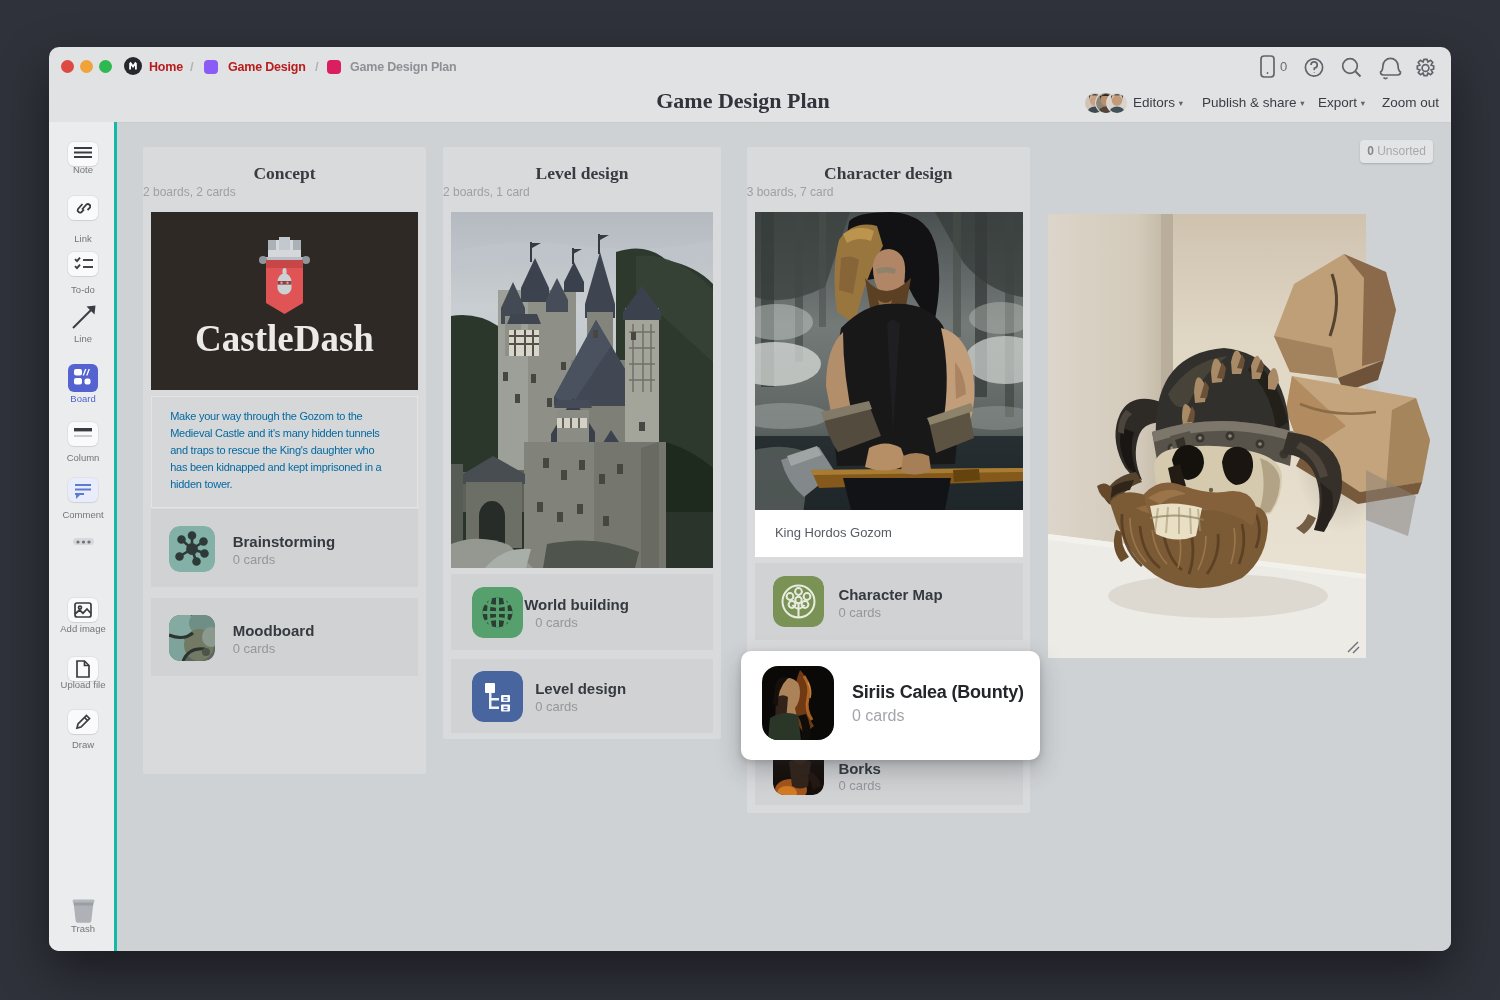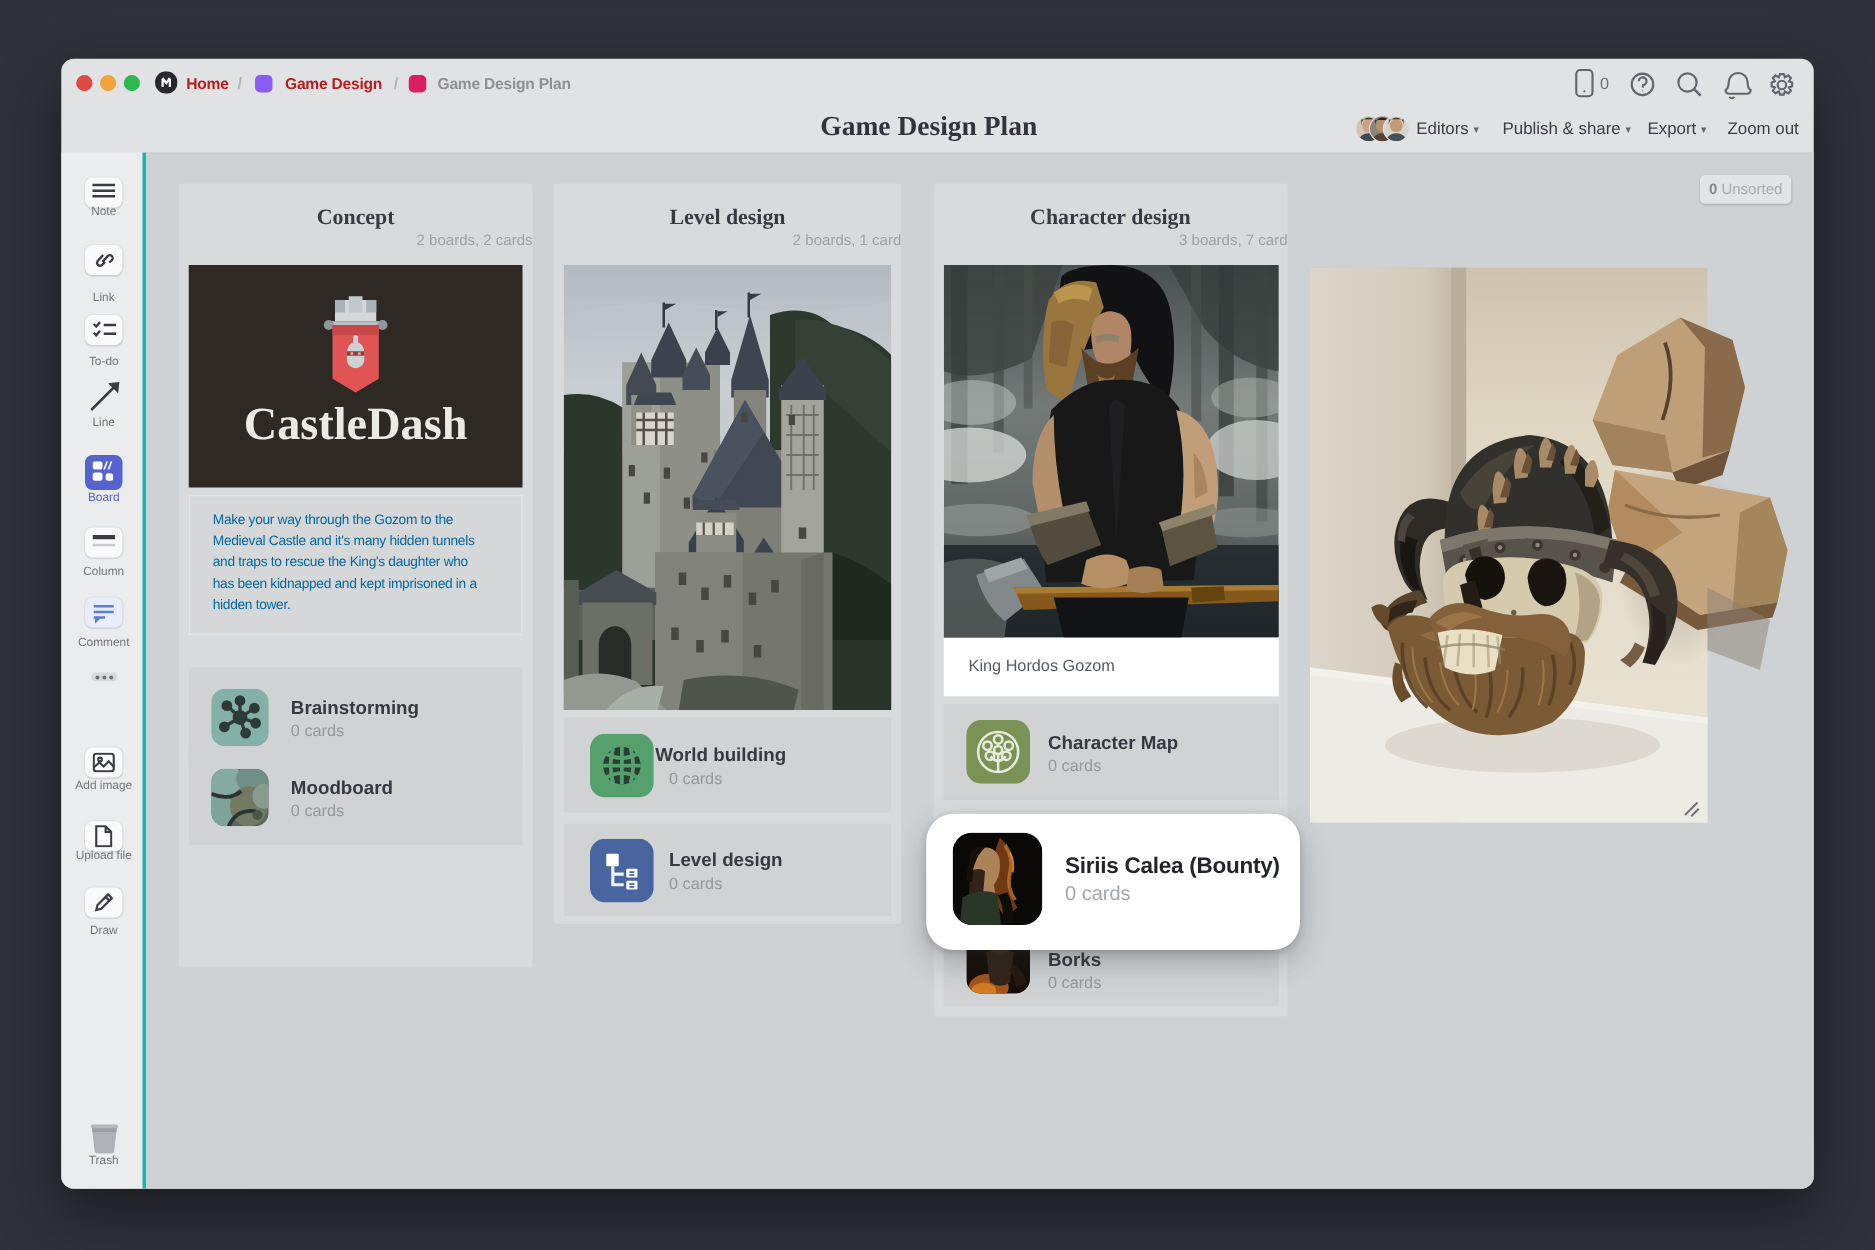--- a/index.html
+++ b/index.html
@@ -18,21 +18,21 @@
     font-family:"Liberation Serif", serif; font-weight:bold; font-size:22px; color:#32343c; }
   .menuitem { position:absolute; top:48px; font-size:13.5px; color:#3b3d45; }
   .chev { font-size:8.5px; color:#63656c; position:relative; top:-1.5px; }
   #sidebar { position:absolute; left:0; top:75px; width:68px; height:829px; background:#ebecee; border-right:3px solid #14b8a6; }
   .chip { position:absolute; left:19px; width:30px; height:24px; background:#fafafc; border-radius:6px;
     box-shadow:0 0 0 1px rgba(0,0,0,0.04), 0 1px 1px rgba(0,0,0,0.08); }
   .slabel { position:absolute; width:68px; left:0; text-align:center; font-size:9.5px; color:#73757b; }
   #canvas { position:absolute; left:68px; top:75px; width:1334px; height:829px; background:#cfd2d4; border-top:1px solid #c9cbce; }
   .col { position:absolute; background:#d9dadc; border-radius:2px; }
   .coltitle { position:absolute; width:100%; text-align:center; font-family:"Liberation Serif", serif; font-weight:bold; font-size:17.5px; color:#383b42; }
-  .colsub { position:absolute; width:100%; text-align:right; font-size:12px; color:#9da0a5; }
+  .colsub { position:absolute; width:100%; text-align:left; font-size:12px; color:#9da0a5; }
   .tile { position:absolute; left:8.2px; width:267px; background:#d0d2d4; }
   .card { position:absolute; left:8.2px; width:267px; background:#d6d7d9; border:1px solid #e3e4e6; }
   .ticon { position:absolute; border-radius:10px; }
   .ttitle { position:absolute; font-size:15px; font-weight:bold; color:#353a40; }
   .tsub { position:absolute; font-size:13px; color:#94979c; }
 </style>
 </head>
 <body>
 <div id="win">
 
@@ -250,21 +250,21 @@
             <rect x="131.5" y="56" width="4" height="7" rx="2" fill="#ccd2d4"></rect>
             <path d="M126.5 69 h14 v3.6 h-14 Z" fill="#8d4042"></path>
             <circle cx="130.5" cy="70.8" r="1.2" fill="#e89a9a"></circle>
               <circle cx="136.5" cy="70.8" r="1.2" fill="#e89a9a"></circle>
           </g>
         </g>
         <text x="133.5" y="139" text-anchor="middle" font-family="Liberation Serif, serif" font-weight="bold" font-size="37" fill="#eceae6">CastleDash</text>
       </svg>
     </div>
     <div class="card" style="top:249px; height:112px; font-size:11px; letter-spacing:-0.25px; line-height:17px; color:#0369a1; padding:11px 0 0 18px; white-space:nowrap; overflow:hidden;">Make your way through the Gozom to the<br>Medieval Castle and it's many hidden tunnels<br>and traps to rescue the King's daughter who<br>has been kidnapped and kept imprisoned in a<br>hidden tower.</div>
-    <div class="tile" style="top:387px; height:78px;">
+    <div class="tile" style="top:362px; height:78px;">
       <svg class="ticon" style="left:17.5px; top:17px;" width="46" height="46" viewBox="0 0 46 46">
         <rect width="46" height="46" rx="11" fill="#83b1a7"></rect>
         <g stroke="#2e3a38" stroke-width="2.6" fill="#2e3a38">
           <line x1="23" y1="23" x2="23" y2="10"></line>
             <line x1="23" y1="23" x2="34" y2="16"></line>
             <line x1="23" y1="23" x2="35" y2="27"></line>
             <line x1="23" y1="23" x2="27" y2="35"></line>
             <line x1="23" y1="23" x2="11" y2="30"></line>
             <line x1="23" y1="23" x2="13" y2="14"></line>
           <circle cx="23" cy="23" r="4.6"></circle>
@@ -708,21 +708,21 @@
       <path d="M102 304 q28 -6 54 2" stroke="#8f8260" stroke-width="2" fill="none" opacity="0.7"></path>
     </g>
     <path d="M318 256 l50 26 l-8 40 l-42 -16 Z" fill="#8b8276" opacity="0.5"></path>
     <g stroke="#6f7276" stroke-width="1.5">
       <line x1="300" y1="438" x2="310" y2="428"></line>
           <line x1="305" y1="439" x2="311" y2="433"></line>
     </g>
   </svg>
   </div>
 
-  <div class="abs" style="left:692px; top:604px; width:299px; height:109px; background:#fff; border-radius:22px; box-shadow:0 10px 24px rgba(40,42,50,0.28), 0 2px 6px rgba(40,42,50,0.18);">
+  <div class="abs" style="left:692px; top:604px; width:299px; height:109px; background:#fff; border-radius:10px; box-shadow:0 10px 24px rgba(40,42,50,0.28), 0 2px 6px rgba(40,42,50,0.18);">
     <div class="abs" style="left:21px; top:14.5px; width:72px; height:74px; border-radius:16px; overflow:hidden;" id="siriusthumb">
       <svg width="72" height="74" viewBox="0 0 72 74">
         <rect width="72" height="74" fill="#0a0908"></rect>
         <path d="M38 4 q12 12 8 30 q-3 14 6 26 l-10 8 q-12 -16 -10 -34 q0 -16 6 -30 Z" fill="#7a3f16" opacity="0.9"></path>
         <path d="M42 10 q7 10 4 22 q-3 12 4 22" stroke="#bf6f28" stroke-width="3" fill="none" opacity="0.85"></path>
         <path d="M46 16 q4 8 2 16" stroke="#e09a48" stroke-width="1.6" fill="none" opacity="0.8"></path>
         <path d="M16 24 q2 -12 12 -12 q10 2 10 14 q0 10 -5 16 l2 10 l-19 4 q-3 -18 0 -32 Z" fill="#ac8258"></path>
         <path d="M14 32 q6 -5 12 -1 l-2 24 l-11 3 Z" fill="#31231a"></path>
         <path d="M26 12 q-11 -4 -13 10 l-2 16 l5 2 q-1 -17 10 -28 Z" fill="#17100a"></path>
         <path d="M8 52 q14 -8 28 -3 l3 25 l-33 0 Z" fill="#2a3628"></path>

